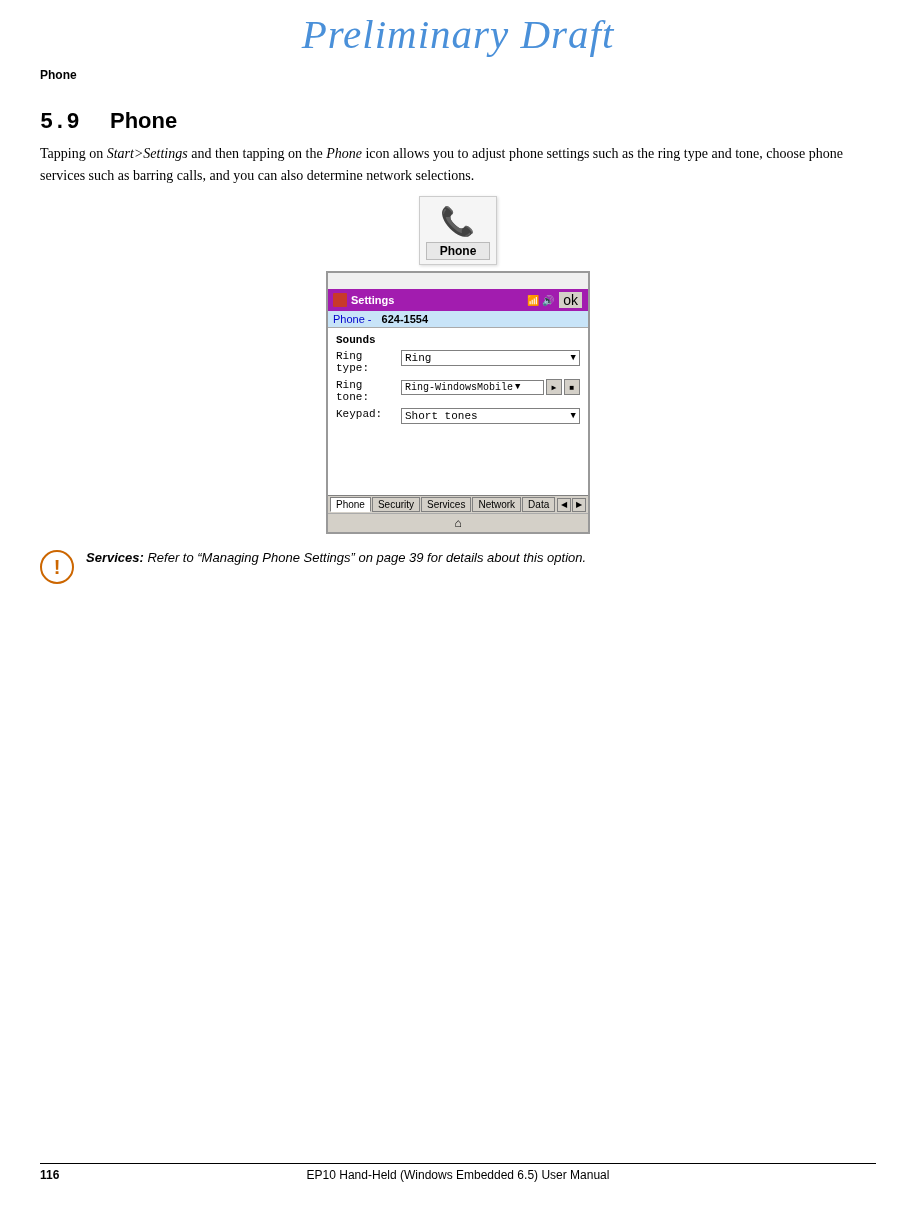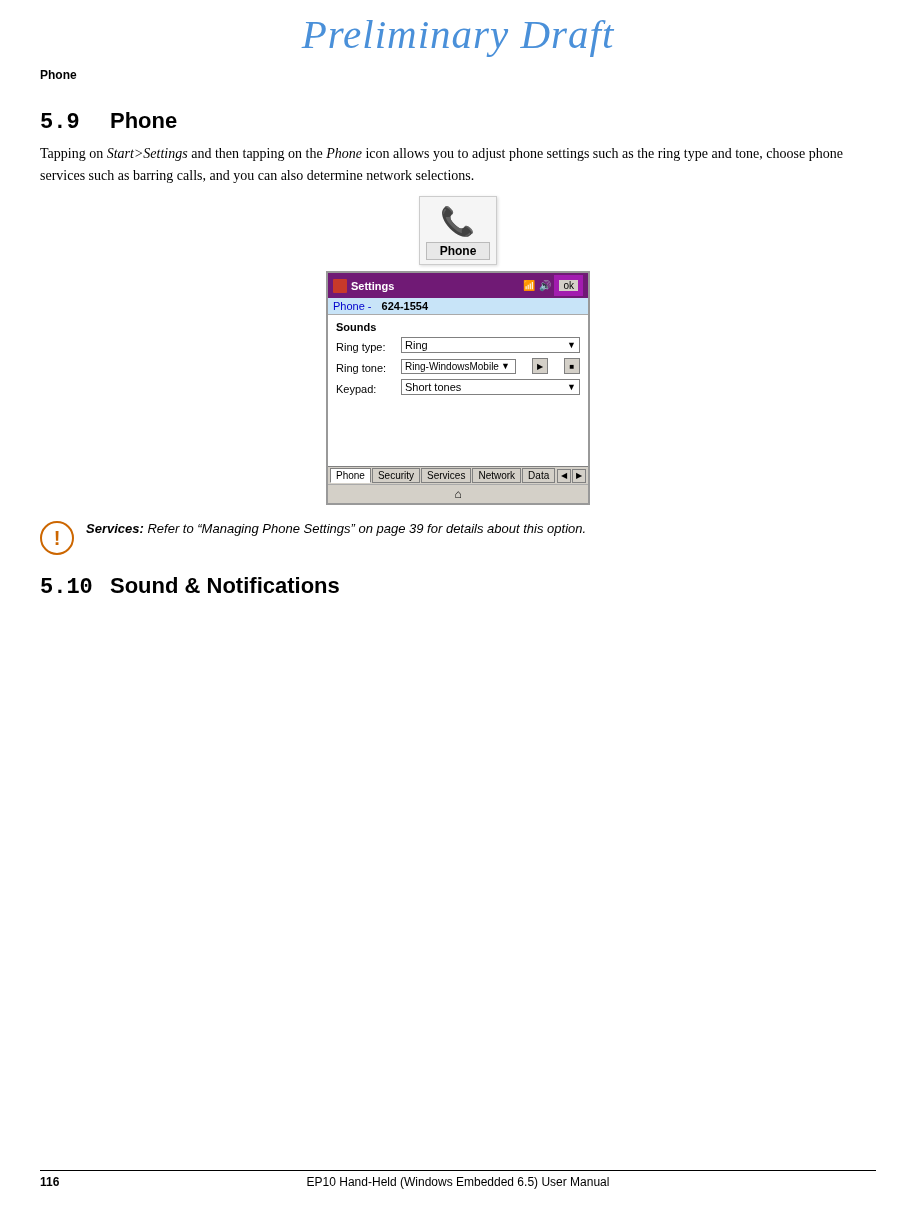--- a/index.html
+++ b/index.html
@@ -118,27 +118,28 @@
       margin: 6px 0 14px 0;
     }
     .screenshot {
       width: 264px;
       border: 2px solid #999;
       background: #f0f0f0;
       font-family: Arial, sans-serif;
       font-size: 11px;
     }
     .ss-titlebar {
-      background: #701a75;
+      background: #a21caf;
       color: #fff;
       display: flex;
       align-items: center;
       justify-content: space-between;
       padding: 2px 5px;
       font-size: 11px;
+      margin-top: 16px;
     }
     .ss-titlebar-left {
       display: flex;
       align-items: center;
       gap: 4px;
     }
     .ss-windows-logo {
       width: 14px;
       height: 14px;
       background: #c8392a;
@@ -153,51 +154,52 @@
     }
     .ss-titlebar-right {
       display: flex;
       align-items: center;
       gap: 3px;
       font-size: 10px;
     }
     .ss-ok-btn {
       background: #d4d0c8;
       color: #000;
-      border: 5px solid #a21caf;
+      border: 1px solid #a21caf;
       padding: 0 4px;
-      font-size: 10px;
+      font-size: 14px;
     }
     .ss-phonebar {
       background: #c8e4f8;
       padding: 2px 5px;
       font-size: 11px;
       display: flex;
       gap: 10px;
       border-bottom: 1px solid #aaa;
     }
     .ss-phonebar-phone {
       color: #0000cc;
     }
     .ss-phonebar-num {
       font-weight: bold;
       color: #000;
     }
     .ss-content {
       background: #fff;
       padding: 6px 8px;
+      font-family: Liberation Mono, monospace;
     }
     .ss-section-label {
       font-weight: bold;
       font-size: 11px;
       margin-bottom: 4px;
     }
     .ss-row {
       display: flex;
-      align-items: flex-end;
+      align-items: flex-start;
       margin-bottom: 5px;
       font-size: 11px;
     }
     .ss-row-label {
       width: 65px;
       color: #000;
       font-size: 11px;
     }
     .ss-dropdown {
       flex: 1;
@@ -208,21 +210,21 @@
       display: flex;
       align-items: center;
       justify-content: space-between;
     }
     .ss-dropdown-arrow {
       font-size: 9px;
     }
     .ss-ringtone-row {
       display: flex;
       align-items: center;
-      gap: 16px;
+      gap: 2px;
     }
     .ss-ringtone-dropdown {
       background: #fff;
       border: 1px solid #808080;
       padding: 1px 3px;
       font-size: 10px;
       display: flex;
       align-items: center;
       gap: 2px;
       flex: 1;
@@ -428,27 +430,23 @@
     </div>
   </div>
 
   <div class="important-note">
     <div class="important-icon">!</div>
     <div class="important-text">
       <strong>Services:</strong><span>  Refer to “Managing Phone Settings” on page 39 for details about this option.</span>
     </div>
   </div>
 
-  <div class="section-heading">
-    <span class="section-number">5.10</span>
-    <span class="section-title">Sound &amp; Notifications</span>
-  </div>
 
 
 </div>
 
-<div style="position: absolute; bottom: 20px; left: 40px; right: 40px;">
+<div style="position: absolute; bottom: 27px; left: 40px; right: 40px;">
   <hr style="border: none; border-top: 1px solid #000; margin-bottom: 4px;">
   <div style="display: flex; align-items: center; font-size: 12px;">
     <span style="min-width: 36px; font-weight: bold;">116</span>
     <span style="flex:1; text-align: center; margin-left: -36px;">EP10 Hand-Held (Windows Embedded 6.5) User Manual</span>
   </div>
 </div>
 
 </body></html>

